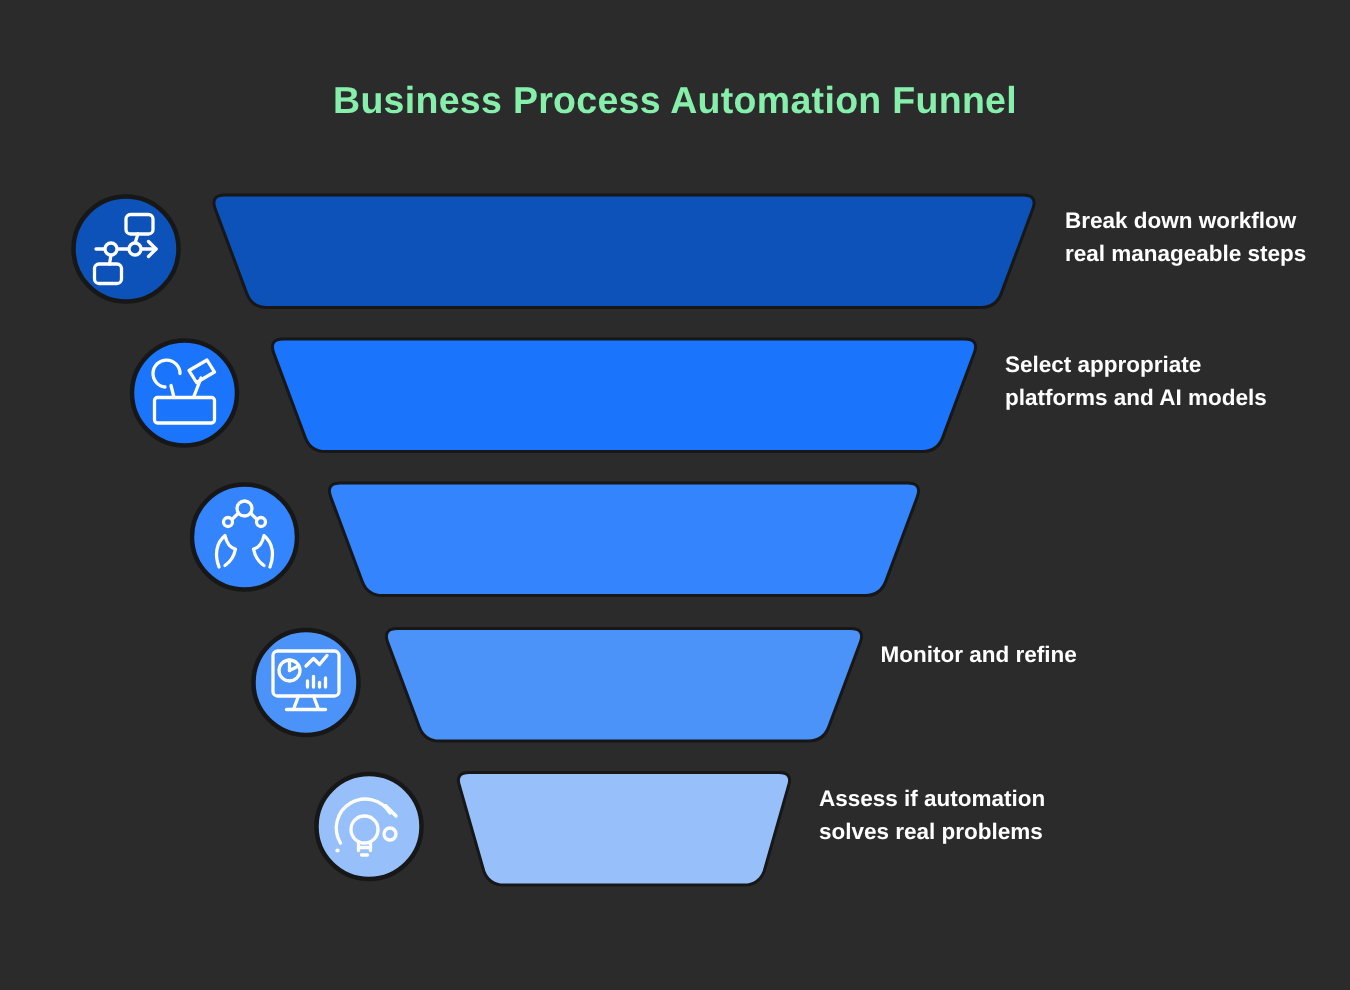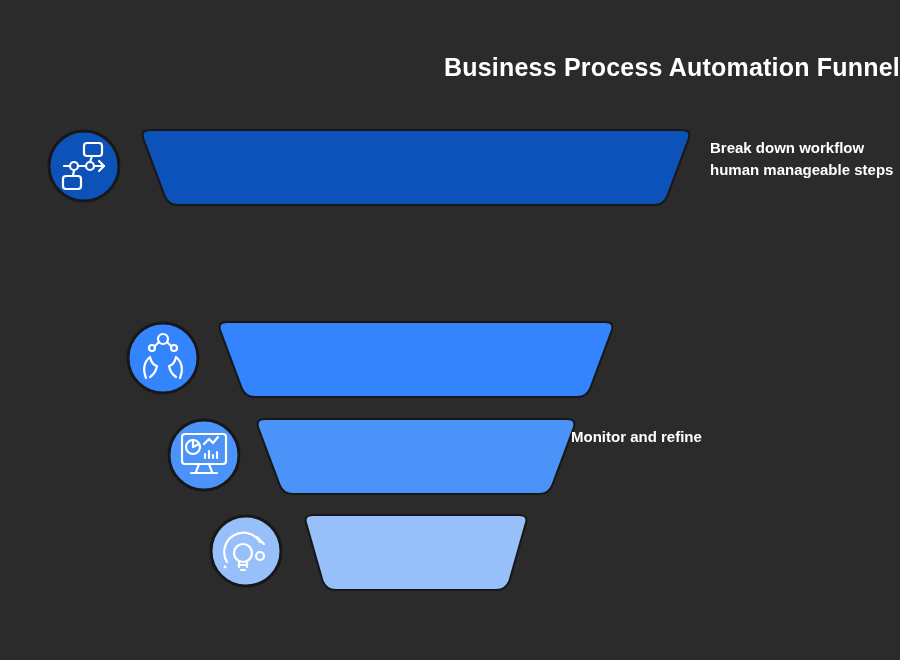--- a/index.html
+++ b/index.html
@@ -1,27 +1,27 @@
 <!DOCTYPE html>
 <html><head>
 <meta charset="utf-8">
 <style>
   html,body{margin:0;padding:0;}
   body{width:900px;height:660px;font-family:"Liberation Sans",sans-serif;}
   .canvas{position:relative;width:900px;height:660px;background:#2b2b2b;overflow:hidden;}
-  .title{position:absolute;top:53px;left:0;width:100%;text-align:right;
-         font-weight:bold;font-size:25px;color:#ffffff;letter-spacing:0.2px;}
+  .title{position:absolute;top:53px;left:0;width:100%;text-align:center;
+         font-weight:bold;font-size:25px;color:#86efac;letter-spacing:0.2px;}
   .stage{position:absolute;left:0;width:900px;height:76px;}
   .s0{top:130px}.s1{top:226px}.s2{top:322px}.s3{top:419px}.s4{top:515px}
   .badge{position:absolute;top:-2px;}
   .s0 .badge{left:46px}.s1 .badge{left:85px}.s2 .badge{left:125px}.s3 .badge{left:166px}.s4 .badge{left:208px}
   .trap{position:absolute;top:0;overflow:visible;}
   .label{position:absolute;top:7px;font-weight:bold;font-size:15px;line-height:22px;
          color:#ffffff;white-space:nowrap;}
-  .s0 .label{left:710px}.s1 .label{left:670px}.s2 .label{left:630px}.s3 .label{left:571px}.s4 .label{left:546px}
+  .s0 .label{left:710px}.s1 .label{left:670px}.s2 .label{left:630px}.s3 .label{left:587px}.s4 .label{left:546px}
   .glyph{stroke:#ffffff;stroke-width:2.2;fill:none;stroke-linecap:round;stroke-linejoin:round;}
 </style>
 </head>
 <body>
 
 <div class="canvas" style="background: rgb(43, 43, 43);">
   <div class="title">Business Process Automation Funnel</div>
 
   <div class="stage s0">
     <svg class="trap" width="552" height="75" style="left: 140px;">
@@ -35,24 +35,43 @@
         <rect x="38" y="15" width="18" height="13" rx="3"></rect>
         <path d="M46 28 L44 34"></path>
         <rect x="17" y="48" width="18" height="13" rx="3"></rect>
         <path d="M28 42 L27 48"></path>
         <circle cx="28" cy="38" r="4" fill="#0c52b8"></circle>
         <circle cx="44" cy="38" r="4" fill="#0c52b8"></circle>
       </g>
     </svg>
     <div class="label">
       <span>Break down workflow</span><br>
-      <span>human manageable steps</span>
+      <span>real manageable steps</span>
     </div>
   </div>
 
+  <div class="stage s1">
+    <svg class="trap" width="474" height="75" style="left: 179px;">
+      <path stroke="#171717" stroke-width="2" fill="#1b74fc" d="M 10 0 L 464 0 Q 474 0 470.5 9.4 L 449.5 65.6 Q 446 75 436 75 L 38 75 Q 28 75 24.5 65.6 L 3.5 9.4 Q 0 0 10 0 Z"></path>
+    </svg>
+    <svg class="badge" width="76" height="76" viewBox="0 0 76 76">
+      <circle cx="38" cy="38" r="35" stroke="#171717" stroke-width="3" fill="#1b74fc"></circle>
+      <g class="glyph">
+        <rect x="18" y="41" width="40" height="17" rx="2"></rect>
+        <path d="M35 25 a9 9 0 1 0 -10 9"></path>
+        <path d="M29 33 L31 41"></path>
+        <path d="M41 23 L53 16 L58 24 L46 31 Z"></path>
+        <path d="M49 28 L44 41"></path>
+      </g>
+    </svg>
+    <div class="label">
+      <span>Select appropriate</span><br>
+      <span>platforms and AI models</span>
+    </div>
+  </div>
 
   <div class="stage s2">
     <svg class="trap" width="398" height="75" style="left: 217px;">
       <path stroke="#171717" stroke-width="2" fill="#3484fd" d="M 10 0 L 388 0 Q 398 0 394.5 9.4 L 373.5 65.6 Q 370 75 360 75 L 38 75 Q 28 75 24.5 65.6 L 3.5 9.4 Q 0 0 10 0 Z"></path>
     </svg>
     <svg class="badge" width="76" height="76" viewBox="0 0 76 76">
       <circle cx="38" cy="38" r="35" stroke="#171717" stroke-width="3" fill="#3484fd"></circle>
       <g class="glyph">
         <circle cx="38" cy="19" r="5"></circle>
         <circle cx="27" cy="28" r="3"></circle>
@@ -102,14 +121,18 @@
         <path d="M49 24 L56 31"></path>
         <circle cx="35" cy="40" r="9"></circle>
         <path d="M31 49 L31 54"></path>
         <path d="M39 49 L39 54"></path>
         <path d="M31 52 H39"></path>
         <path d="M33 57 L37 57"></path>
         <circle cx="52" cy="43" r="4"></circle>
         <circle cx="17" cy="54" r="1.4" fill="#ffffff" stroke="none"></circle>
       </g>
     </svg>
+    <div class="label">
+      <span>Assess if automation</span><br>
+      <span>solves real problems</span>
+    </div>
   </div>
 </div>
 
 </body></html>

